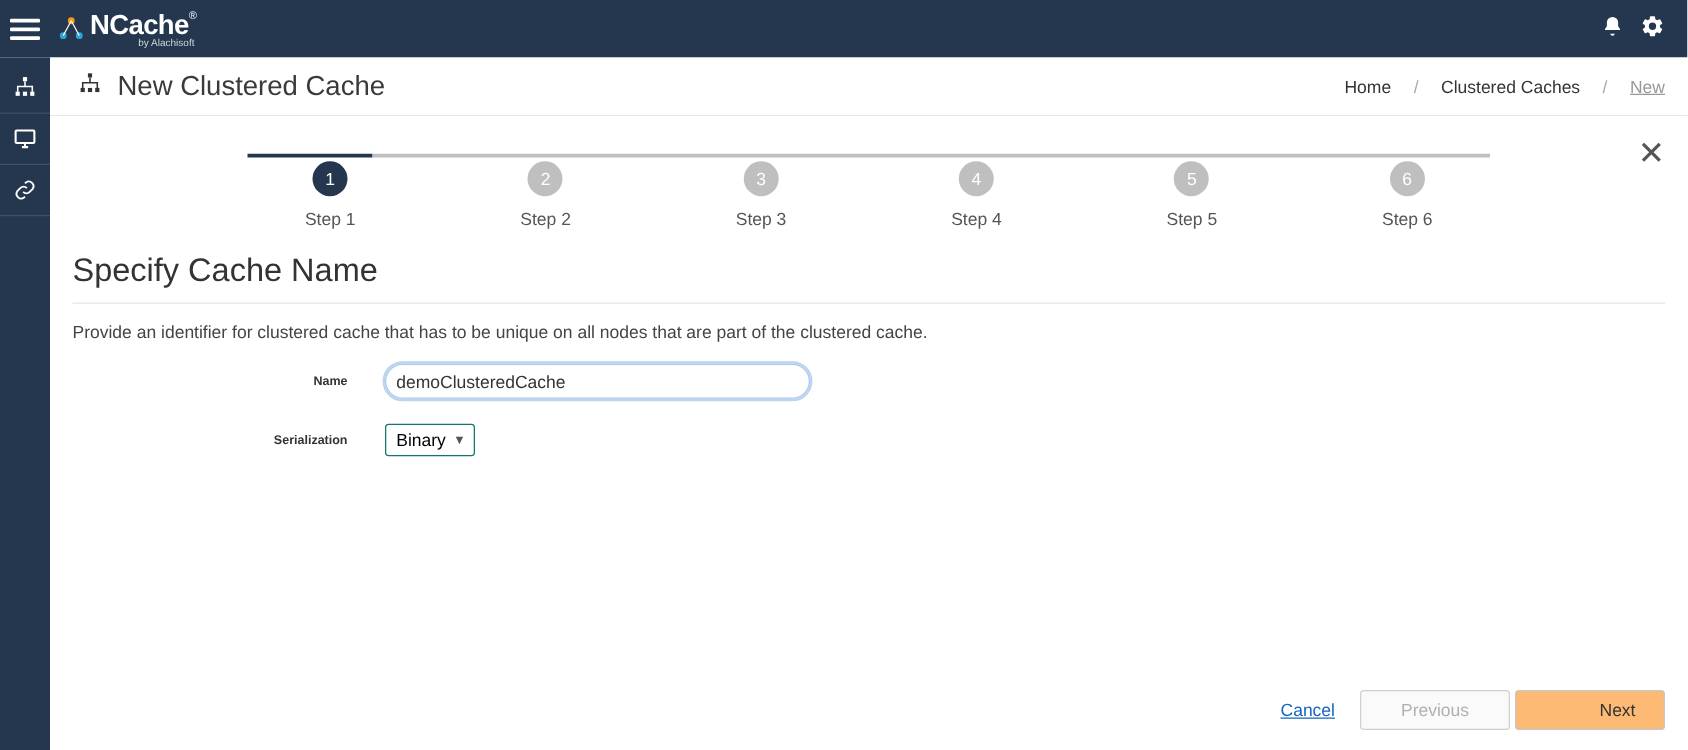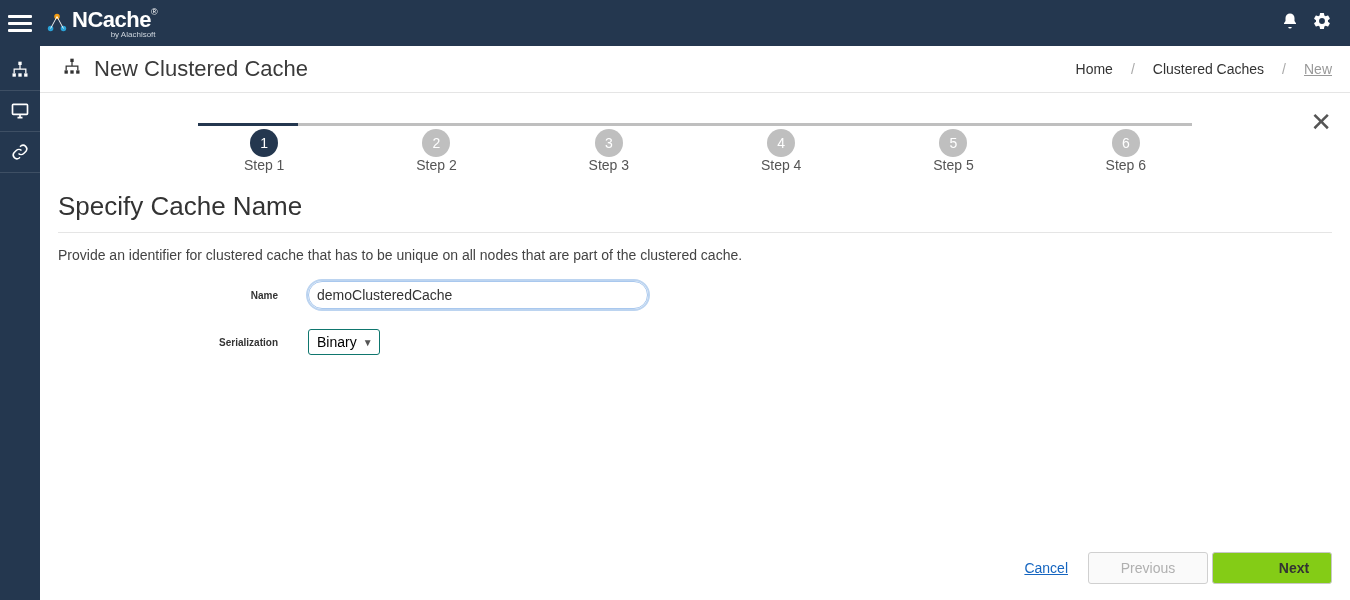--- a/index.html
+++ b/index.html
@@ -89,21 +89,21 @@
   .step-circle {
     width:28px; height:28px; border-radius:50%;
     background:#bfbfbf;
     color:#fff;
     display:inline-flex; align-items:center; justify-content:center;
     font-size:14px;
     position:relative;
     z-index:2;
   }
   .step.active .step-circle { background:#24374f; }
-  .step-label { font-size:14px; color:#555; }
+  .step-label { margin-top:10px; font-size:14px; color:#555; }
   .step-line {
     position:absolute;
     top:14px;
     height:3px;
     background:#bfbfbf;
     z-index:1;
   }
   .step-line.active { background:#24374f; }
   
   .section-title {
@@ -152,21 +152,21 @@
     min-width:120px;
     height:32px;
     border:1px solid #d0d0d0;
     background:#f5f5f5;
     border-radius:3px;
     font-size:14px;
     cursor:pointer;
     color:#555;
   }
   .btn.disabled { color:#b0b0b0; cursor:default; background:#fafafa;}
-  .btn.next { font-weight:700; color:#333; background:#84cc16; border-color:#c8c8c8;padding-left:44px;}
+  .btn.next { font-weight:400; color:#333; background:#fdba74; border-color:#c8c8c8;padding-left:44px;}
 </style>
 </head>
 <body>
 
 <div class="topbar">
   <div class="hamburger">
     <div></div>
       <div></div>
       <div></div>
   </div>

